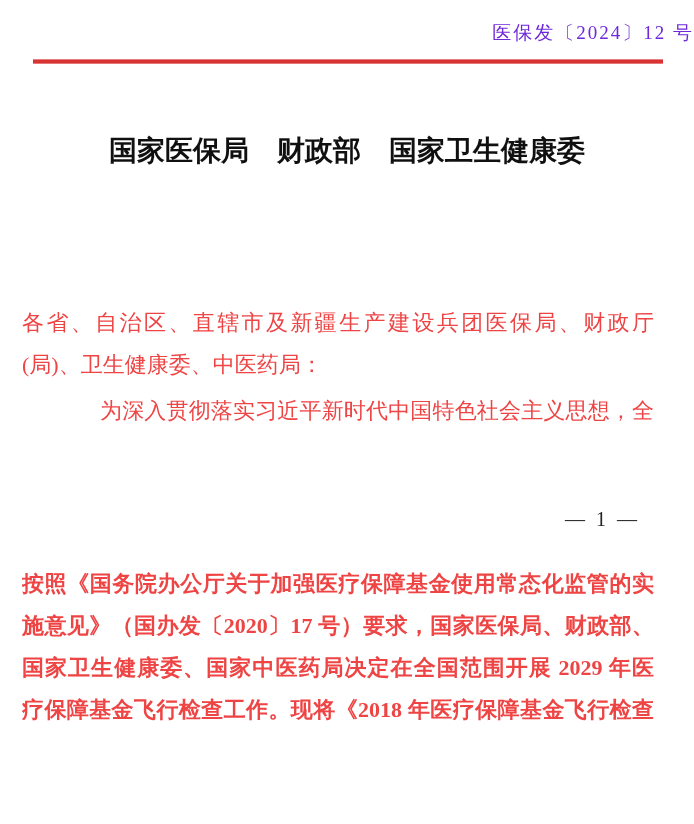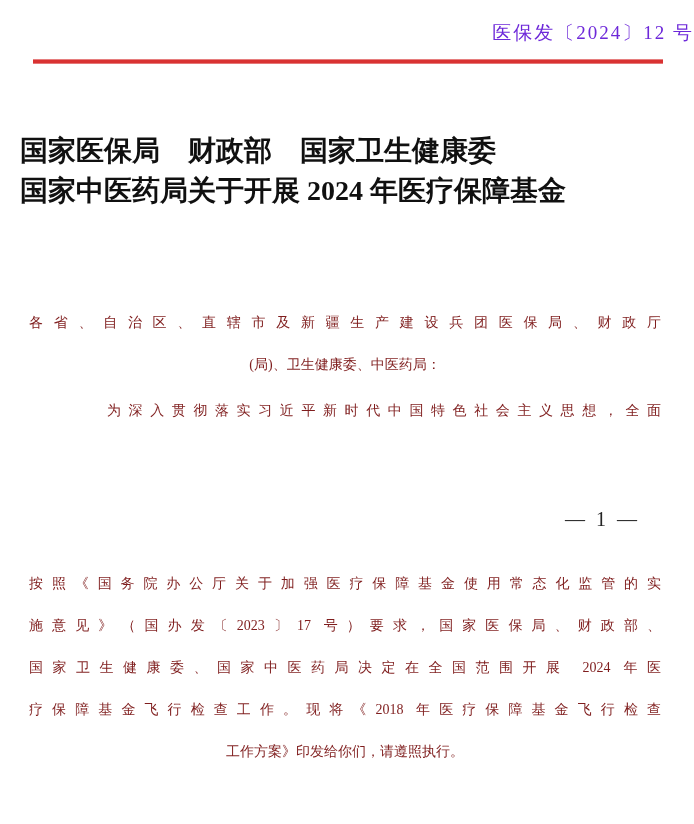--- a/index.html
+++ b/index.html
@@ -33,60 +33,61 @@
     left: 33px;
     width: 630px;
     height: 5px;
     background: linear-gradient(#eda4a4, #d93232 30%, #d93232 75%, #eda4a4);
   }
   .title-block {
     position: absolute;
     top: 131px;
     left: 20px;
     right: 20px;
+    text-align: center;
     font-weight: bold;
     font-size: 28px;
     color: #101010;
   }
   .title-line {
     height: 40px;
     line-height: 40px;
     white-space: nowrap;
   }
   .body-block {
     position: absolute;
-    left: 29px;
+    left: 22px;
     width: 632px;
-    font-size: 14px;
-    color: #7f1d1d;
+    font-size: 22px;
+    color: #ef4444;
   }
   .body-line {
     height: 42px;
     line-height: 42px;
     overflow: hidden;
   }
   .lh43 .body-line {
     height: 43px;
     line-height: 43px;
     margin-left: 36px;
   }
   .fill {
     text-align: justify;
     text-align-last: justify;
     text-justify: inter-ideograph;
   }
   .left {
-    text-align: center;
+    text-align: left;
   }
   .indent2 {
     text-indent: 42px;
   }
   .salutation-block { top: 302px; }
   .paragraph1-block { top: 389px; }
-  .paragraph2-block { top: 563px; }
+  .paragraph2-block { top: 563px; font-weight: bold; }
   .page-number {
     position: absolute;
     top: 508px;
     right: 54px;
     font-size: 20px;
     letter-spacing: 3px;
     color: #242424;
     text-align: right;
   }
 </style>
@@ -94,35 +95,33 @@
 <body>
 
 <div class="page">
 
   <div class="doc-number">医保发〔2024〕12 号</div>
 
   <div class="red-line"></div>
 
   <div class="title-block">
     <div class="title-line">国家医保局　财政部　国家卫生健康委</div>
-    <div class="title-line">国家中医药局关于开展 2024 年医疗保障基金</div>
   </div>
 
   <div class="body-block salutation-block">
     <div class="body-line fill">各省、自治区、直辖市及新疆生产建设兵团医保局、财政厅</div>
     <div class="body-line left">(局)、卫生健康委、中医药局：</div>
   </div>
 
   <div class="body-block paragraph1-block lh43">
     <div class="body-line fill indent2">为深入贯彻落实习近平新时代中国特色社会主义思想，全面</div>
   </div>
 
   <div class="page-number">— 1 —</div>
 
   <div class="body-block paragraph2-block">
     <div class="body-line fill">按照《国务院办公厅关于加强医疗保障基金使用常态化监管的实</div>
-    <div class="body-line fill">施意见》（国办发〔2023〕17 号）要求，国家医保局、财政部、</div>
-    <div class="body-line fill">国家卫生健康委、国家中医药局决定在全国范围开展 2024 年医</div>
+    <div class="body-line fill">施意见》（国办发〔2020〕17 号）要求，国家医保局、财政部、</div>
+    <div class="body-line fill">国家卫生健康委、国家中医药局决定在全国范围开展 2029 年医</div>
     <div class="body-line fill">疗保障基金飞行检查工作。现将《2018 年医疗保障基金飞行检查</div>
-    <div class="body-line left">工作方案》印发给你们，请遵照执行。</div>
   </div>
 
 </div>
 
 </body></html>

